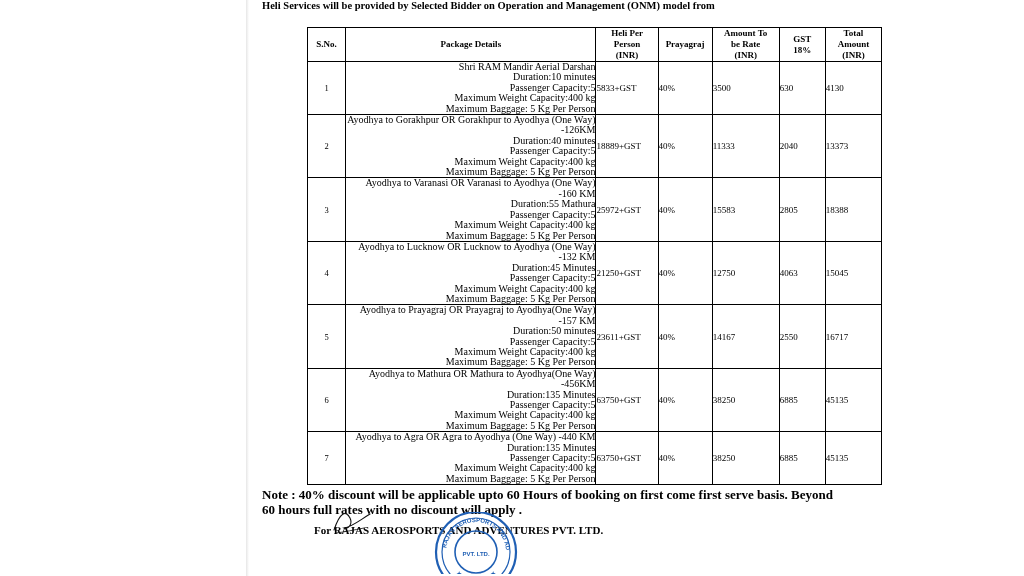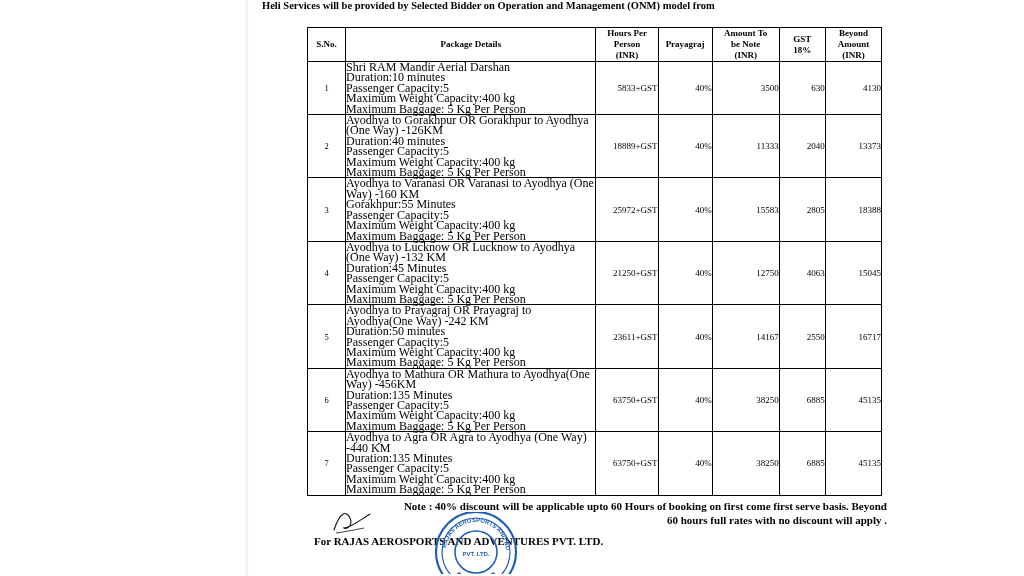--- a/index.html
+++ b/index.html
@@ -87,39 +87,38 @@
   .col-total  { width: 56px; }
 
   td.sno {
     text-align: center;
     font-size: 8.5px;
     vertical-align: top;
     padding-top: 5px;
   }
   td.pkg {
     padding: 3px 3px 3px 5px;
-    font-size: 12px;
+    font-size: 10px;
     line-height: 10.4px;
     vertical-align: top;
+    text-align: right;
   }
   td.pkg .title { font-weight: normal; }
   td.num {
-    text-align: right;
+    text-align: left;
     font-size: 9px;
     vertical-align: middle;
   }
   .note {
     margin-top: 3px;
-    margin-left: 45px;
     width: 580px;
-    font-size: 11px;
+    font-size: 13px;
     font-weight: bold;
     line-height: 14.5px;
     font-family: "Liberation Serif", serif;
-    text-align: right;
   }
   .note .l2 { display: block; }
   .firm {
     margin-left: 52px;
     margin-top: 7px;
     font-size: 11px;
     font-weight: bold;
     font-family: "Liberation Serif", serif;
   }
   
@@ -168,38 +167,38 @@
       </colgroup>
       <thead>
         <tr>
           <th>
             <div>S.No.</div>
           </th>
           <th>
             <div>Package Details</div>
           </th>
           <th>
-            <div>Hours Per</div>
+            <div>Heli Per</div>
             <div>Person</div>
             <div>(INR)</div>
           </th>
           <th>
             <div>Prayagraj</div>
           </th>
           <th>
             <div>Amount To</div>
-            <div>be Note</div>
+            <div>be Rate</div>
             <div>(INR)</div>
           </th>
           <th>
             <div>GST</div>
             <div>18%</div>
           </th>
           <th>
-            <div>Beyond</div>
+            <div>Total</div>
             <div>Amount</div>
             <div>(INR)</div>
           </th>
         </tr>
       </thead>
       <tbody>
 
         <tr>
           <td class="sno">1</td>
           <td class="pkg">
@@ -229,21 +228,21 @@
           <td class="num">40%</td>
           <td class="num">11333</td>
           <td class="num">2040</td>
           <td class="num">13373</td>
         </tr>
 
         <tr>
           <td class="sno">3</td>
           <td class="pkg">
             <div class="title"> Ayodhya to Varanasi OR Varanasi  to Ayodhya   (One Way) -160 KM</div>
-            <div>Gorakhpur:55 Minutes</div>
+            <div>Duration:55 Mathura</div>
             <div>Passenger Capacity:5</div>
             <div>Maximum Weight Capacity:400 kg</div>
             <div>Maximum Baggage: 5 Kg Per Person</div>
           </td>
           <td class="num">25972+GST</td>
           <td class="num">40%</td>
           <td class="num">15583</td>
           <td class="num">2805</td>
           <td class="num">18388</td>
         </tr>
@@ -260,21 +259,21 @@
           <td class="num">21250+GST</td>
           <td class="num">40%</td>
           <td class="num">12750</td>
           <td class="num">4063</td>
           <td class="num">15045</td>
         </tr>
 
         <tr>
           <td class="sno">5</td>
           <td class="pkg">
-            <div class="title">Ayodhya to Prayagraj   OR Prayagraj to Ayodhya(One Way) -242 KM</div>
+            <div class="title">Ayodhya to Prayagraj   OR Prayagraj to Ayodhya(One Way) -157 KM</div>
             <div>Duration:50 minutes</div>
             <div>Passenger Capacity:5</div>
             <div>Maximum Weight Capacity:400 kg</div>
             <div>Maximum Baggage: 5 Kg Per Person</div>
           </td>
           <td class="num">23611+GST</td>
           <td class="num">40%</td>
           <td class="num">14167</td>
           <td class="num">2550</td>
           <td class="num">16717</td>

